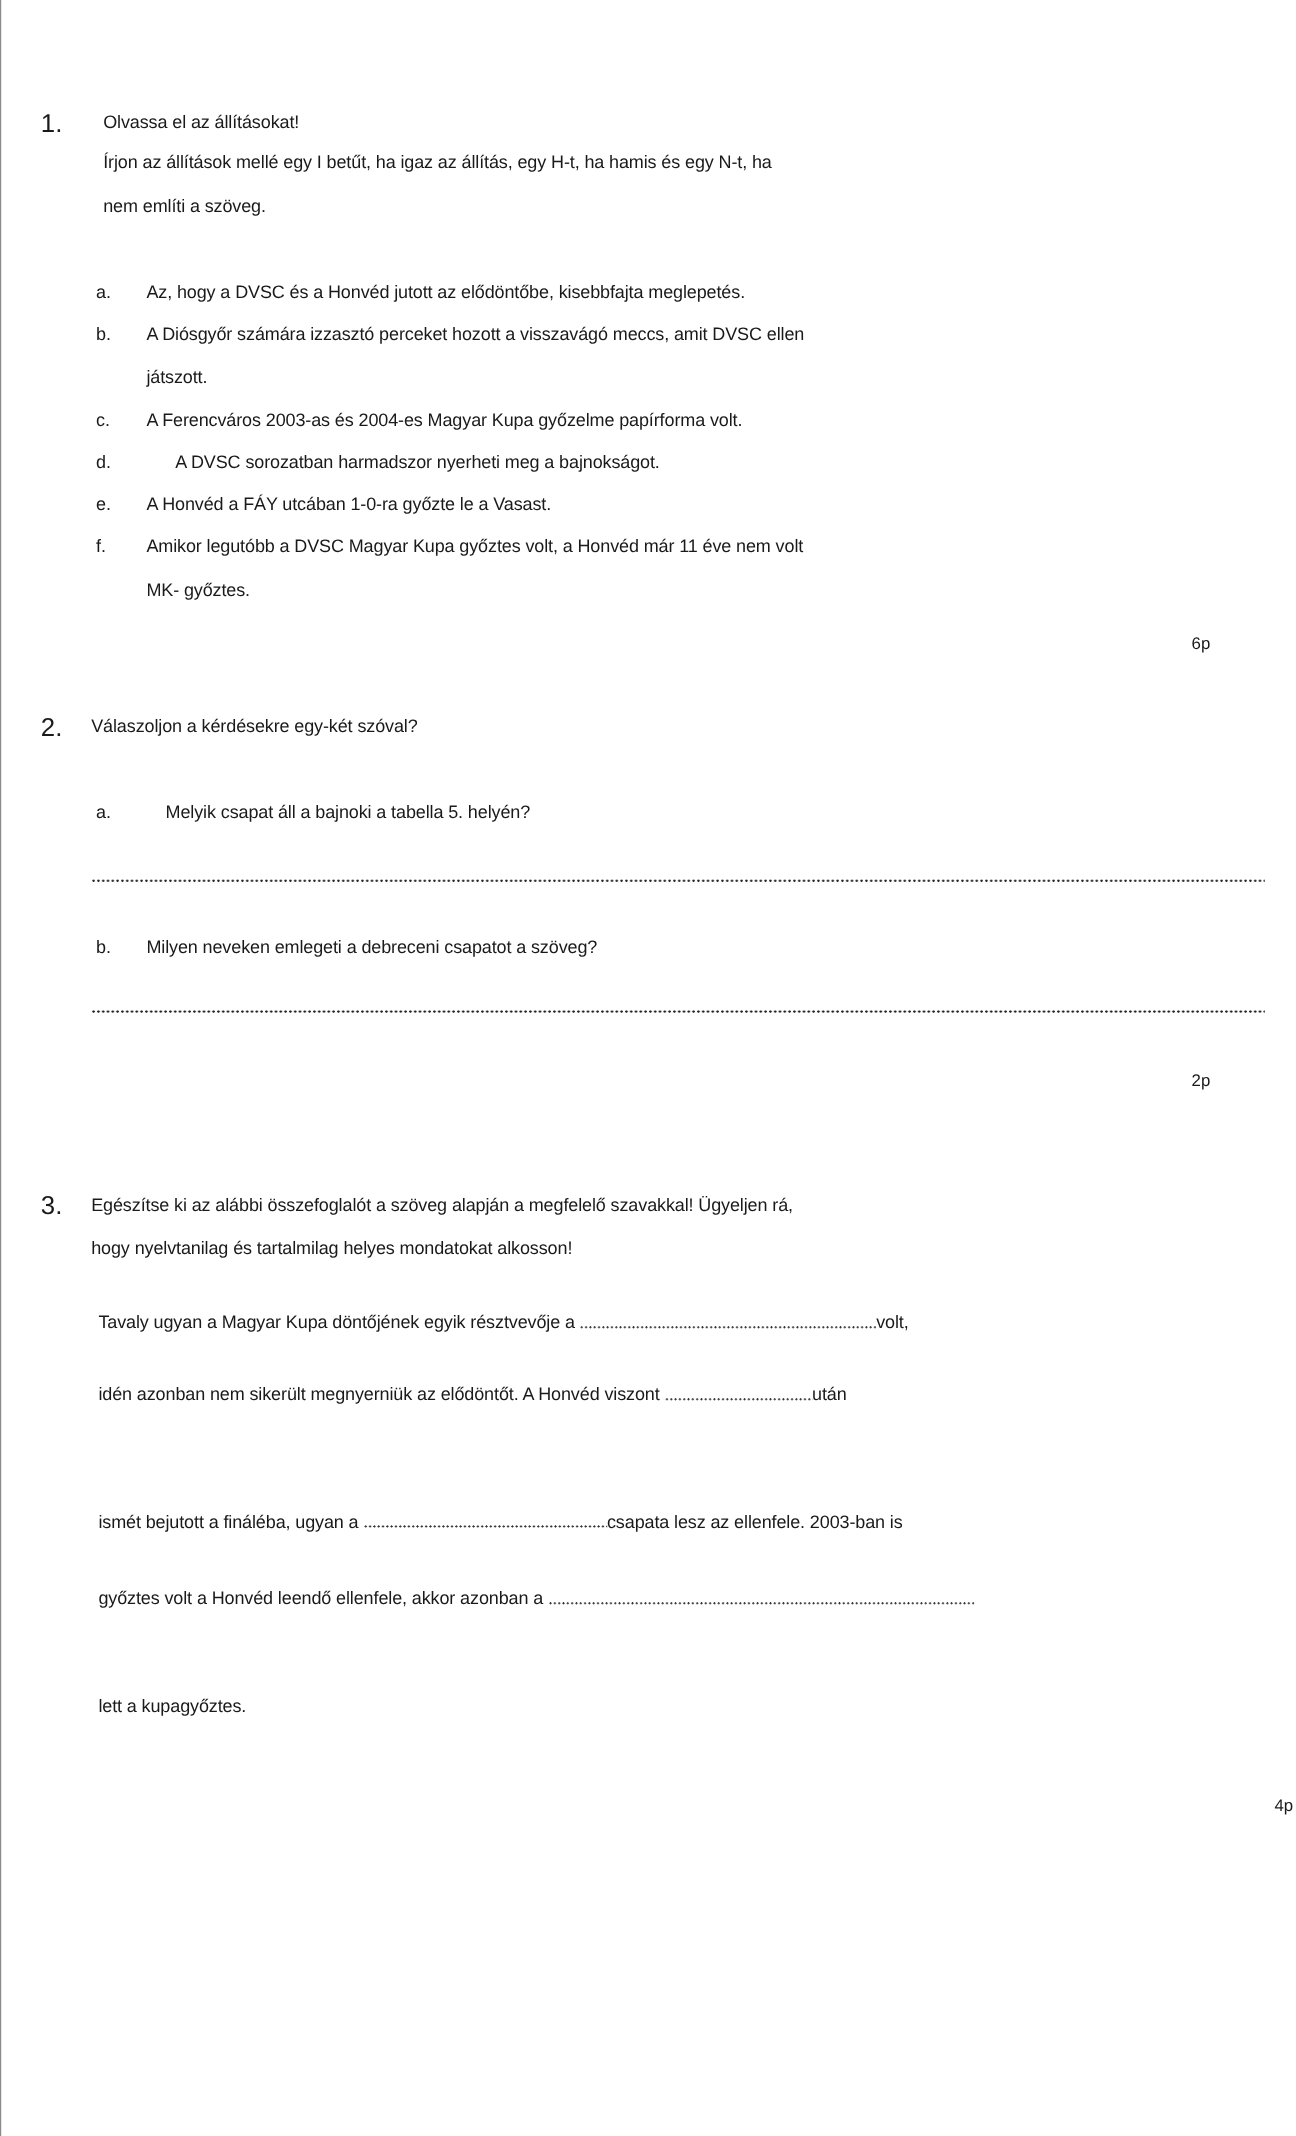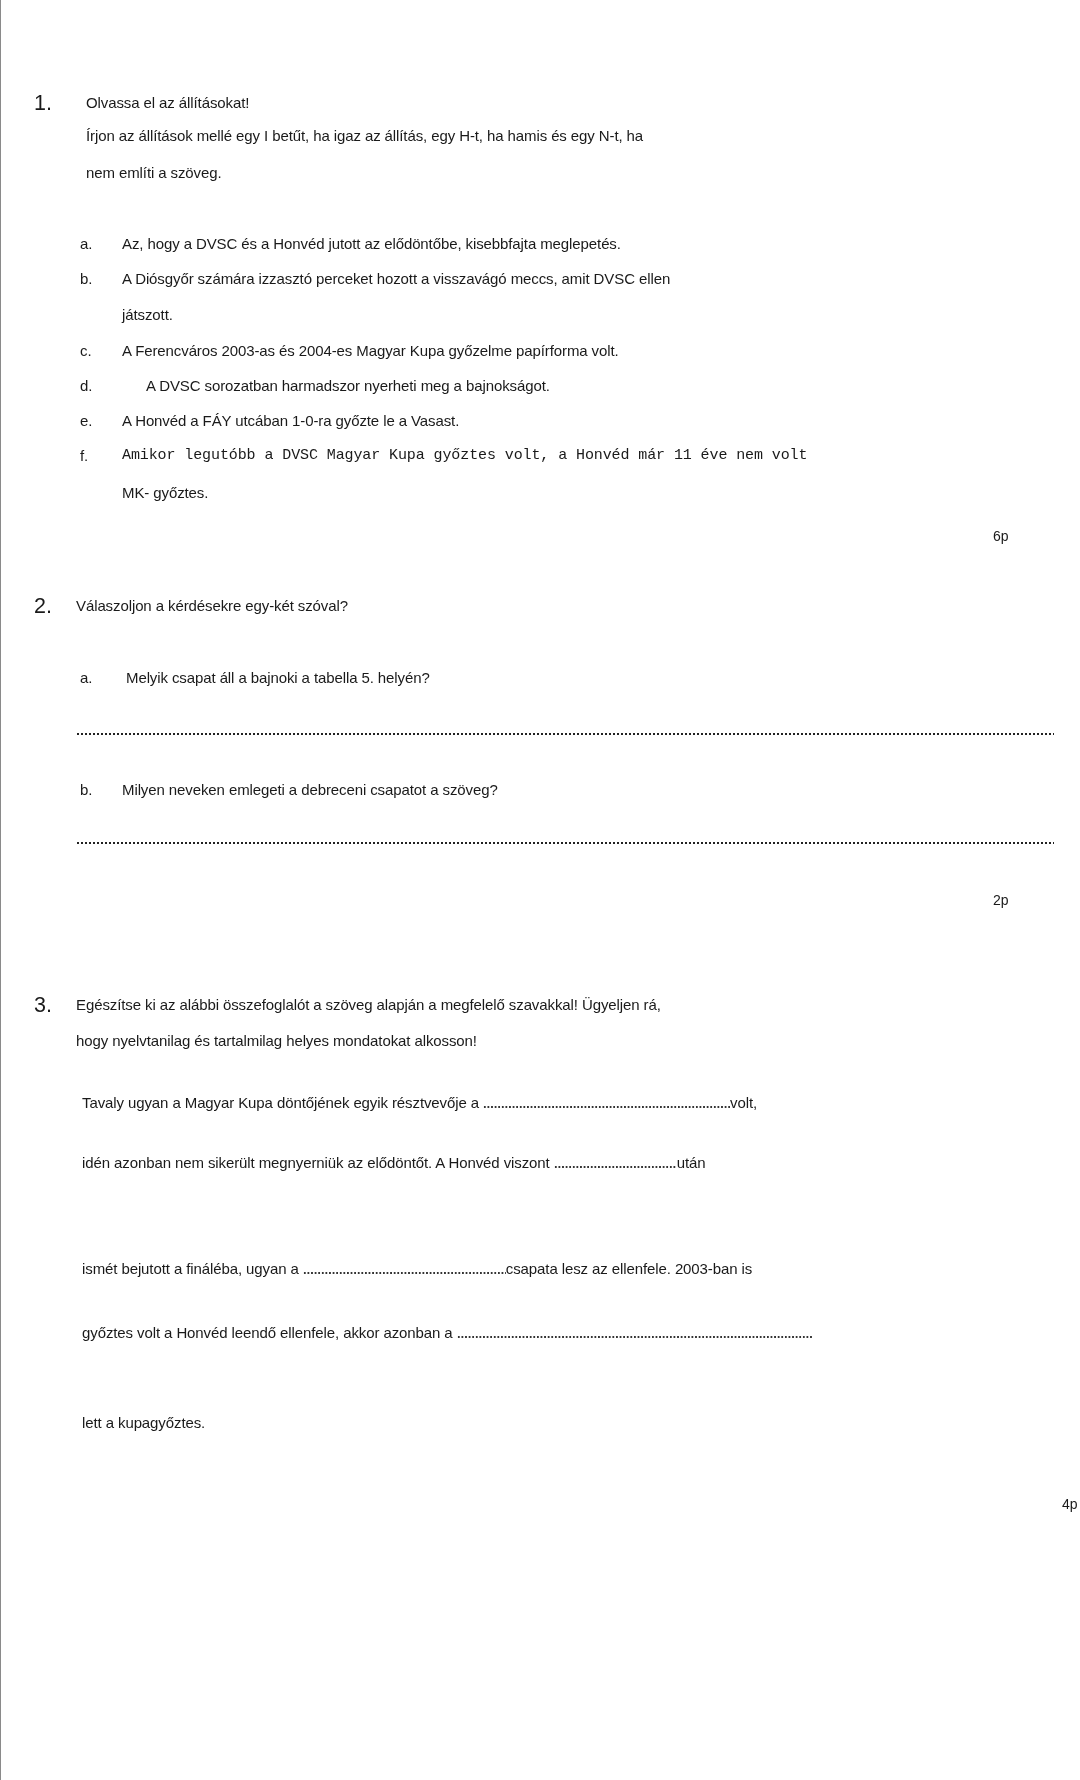--- a/index.html
+++ b/index.html
@@ -50,33 +50,33 @@
   <div>
     <span class="t" style="left:80px; top:373px;">d.</span>
     <span class="t" style="left:122px; top:373px;margin-left:24px;">A DVSC sorozatban harmadszor nyerheti meg a bajnokságot.</span>
   </div>
   <div>
     <span class="t" style="left:80px; top:408px;">e.</span>
     <span class="t" style="left:122px; top:408px;">A Honvéd a FÁY utcában 1-0-ra győzte le a Vasast.</span>
   </div>
   <div>
     <span class="t" style="left:80px; top:443px;">f.</span>
-    <span class="t" style="left:122px; top:443px;font-family:Liberation Mono, monospace;">Amikor legutóbb a DVSC Magyar Kupa győztes volt, a Honvéd már 11 éve nem volt</span>
+    <span class="t" style="left:122px; top:443px;">Amikor legutóbb a DVSC Magyar Kupa győztes volt, a Honvéd már 11 éve nem volt</span>
     <span class="t" style="left:122px; top:480px;">MK- győztes.</span>
   </div>
   <span class="right" style="left:993px; top:523px;">6p</span>
 </div>
 
 <div>
   <span class="num" style="left:34px; top:593px;">2.</span>
   <span class="t" style="left:76px; top:593px;">Válaszoljon a kérdésekre egy-két szóval?</span>
 
   <div>
     <span class="t" style="left:80px; top:665px;">a.</span>
-    <span class="t" style="left:126px; top:665px;">Melyik csapat áll a bajnoki a tabella 5. helyén?</span>
+    <span class="t" style="left:138px; top:665px;">Melyik csapat áll a bajnoki a tabella 5. helyén?</span>
     <div class="dots" style="left:76px; top:733px; width:978px;"></div>
   </div>
   <div>
     <span class="t" style="left:80px; top:777px;">b.</span>
     <span class="t" style="left:122px; top:777px;">Milyen neveken emlegeti a debreceni csapatot a szöveg?</span>
     <div class="dots" style="left:76px; top:842px; width:978px;"></div>
   </div>
   <span class="right" style="left:993px; top:887px;">2p</span>
 </div>
 

